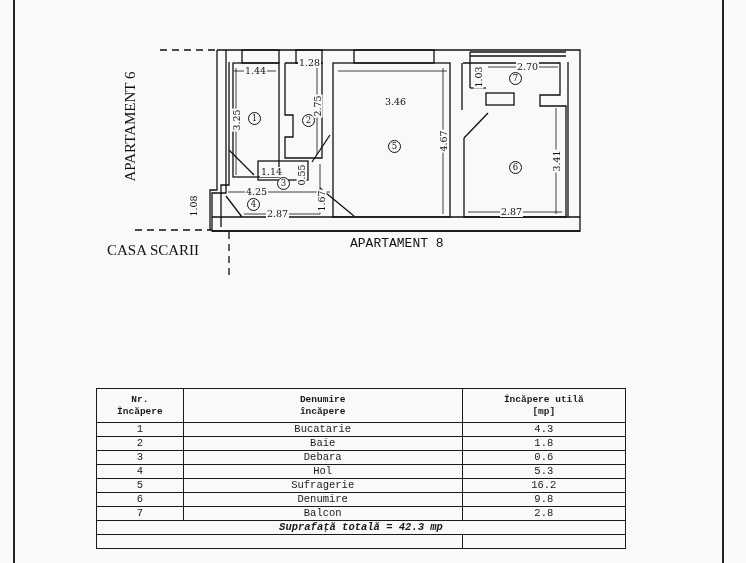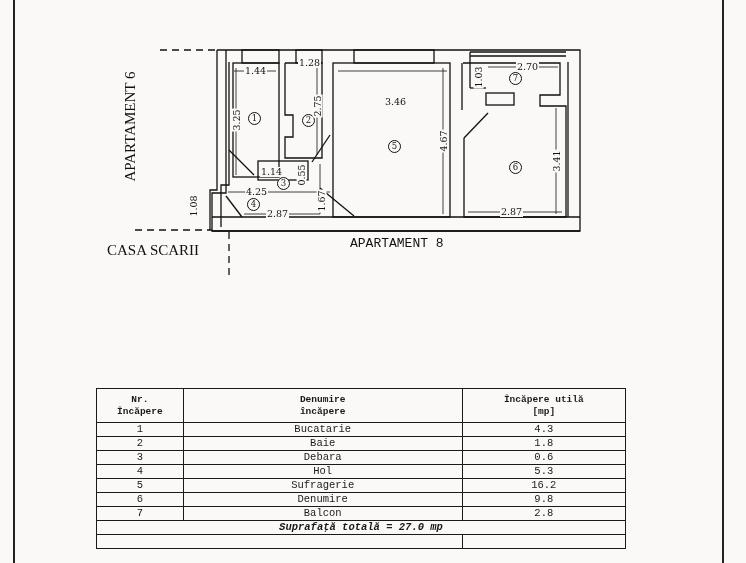--- a/index.html
+++ b/index.html
@@ -169,20 +169,20 @@
     <td>6</td>
     <td>Denumire</td>
     <td>9.8</td>
   </tr>
   <tr>
     <td>7</td>
     <td>Balcon</td>
     <td>2.8</td>
   </tr>
   <tr>
-    <td colspan="3" class="summary">Suprafaţă totală = 27.0 mp</td>
+    <td colspan="3" class="summary">Suprafaţă totală = 42.3 mp</td>
   </tr>
   <tr class="cut-row">
     <td colspan="2"></td>
     <td></td>
   </tr>
 </tbody>
   </table>
 
 </body></html>

